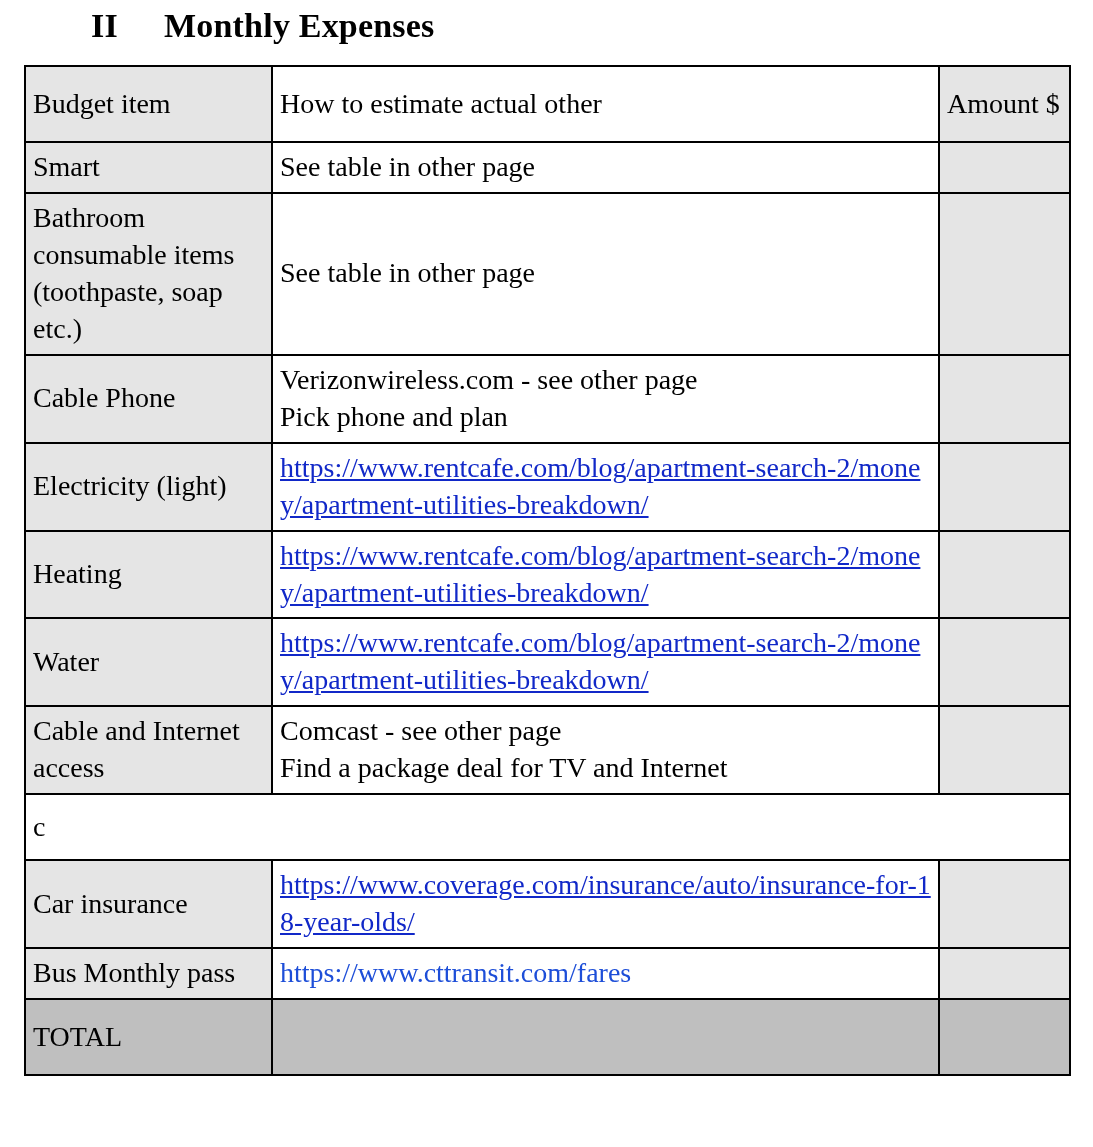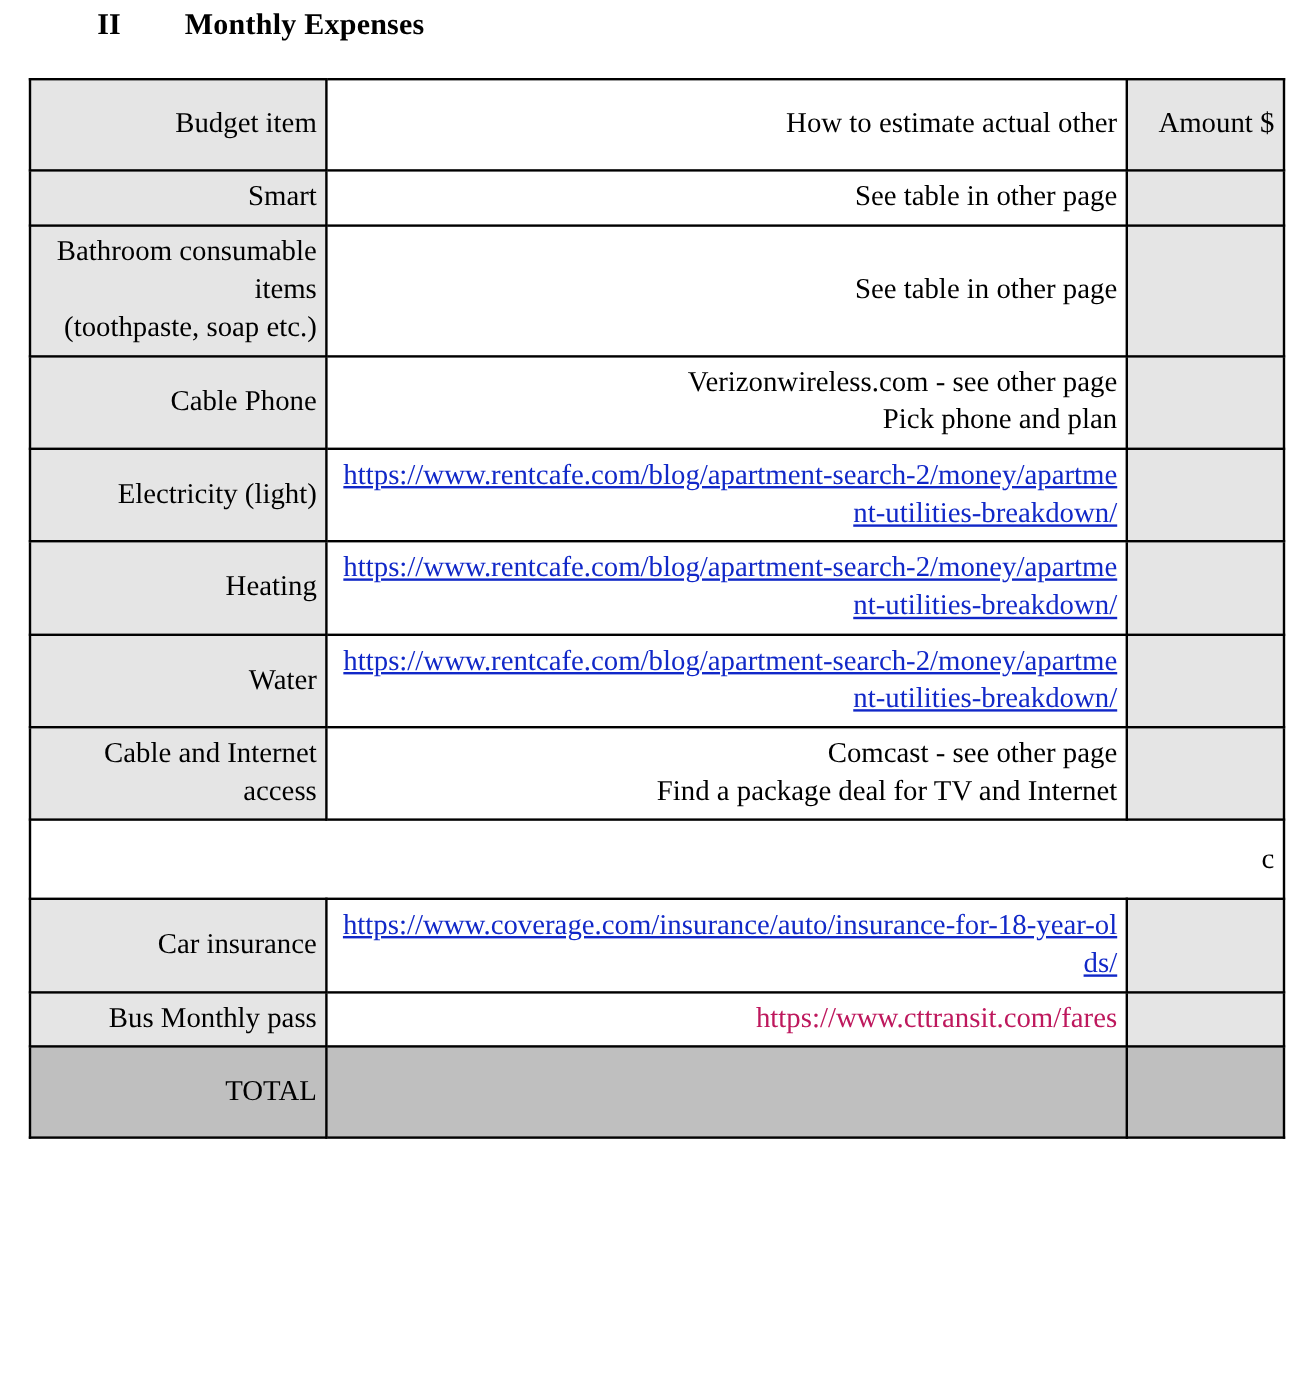--- a/index.html
+++ b/index.html
@@ -15,45 +15,45 @@
     overflow: hidden;
   }
   .page {
     position: relative;
     width: 1093px;
     height: 1147px;
     box-sizing: border-box;
   }
   .heading {
     position: absolute;
-    left: 81px;
+    left: 91px;
     top: 7px;
-    font-size: 25px;
+    font-size: 34px;
     font-weight: bold;
     letter-spacing: 0.2px;
     white-space: pre;
   }
   .heading .num {
     display: inline-block;
     min-width: 73px;
   }
   table.budget {
     position: absolute;
     left: 24px;
     top: 65px;
     width: 1045px;
     border-collapse: collapse;
     table-layout: fixed;
   }
   table.budget td, table.budget th {
     border: 2px solid #000000;
     vertical-align: middle;
-    text-align: right;
+    text-align: left;
     padding: 6px 7px;
-    font-size: 24px;
+    font-size: 28px;
     line-height: 1.32;
     font-weight: normal;
   }
   col.c-item   { width: 247px; }
   col.c-how    { width: 667px; }
   col.c-amount { width: 131px; }
 
   th.hdr {
     background: #e5e5e5;
     font-weight: bold;
@@ -82,21 +82,21 @@
     height: 62px;
   }
   a.url {
     color: #1128c8;
     text-decoration: underline;
     word-break: break-all;
     overflow-wrap: anywhere;
     display: inline;
   }
   span.plainurl {
-    color: #be185d;
+    color: #1d4ed8;
     text-decoration: none;
   }
   .two-line { white-space: pre-line; }
 </style>
 </head>
 <body>
 
 <div class="page">
 
   <div class="heading"><span class="num">II</span><span>Monthly Expenses</span></div>

